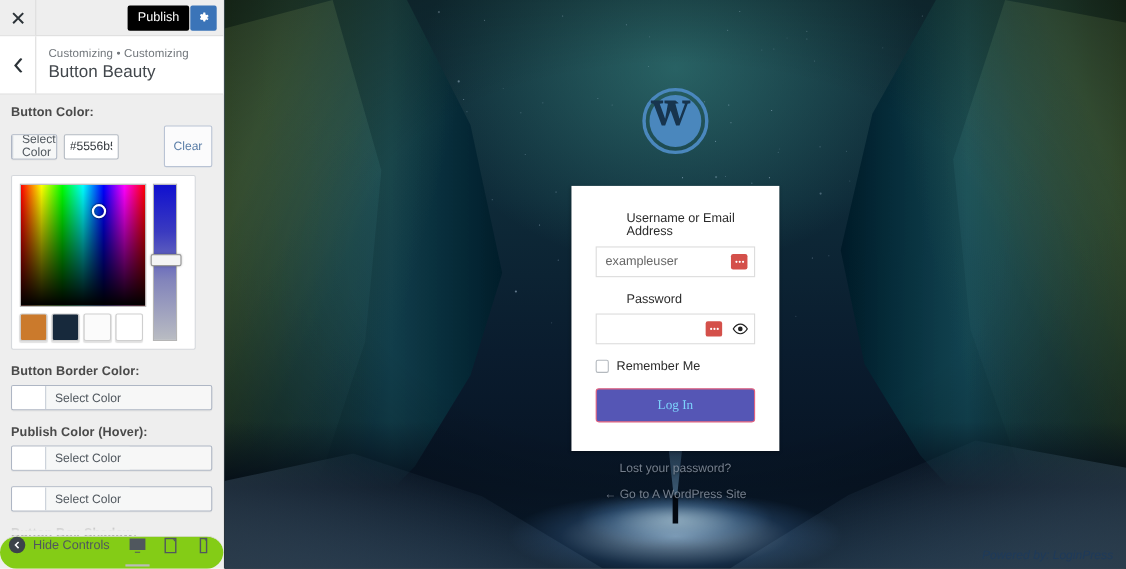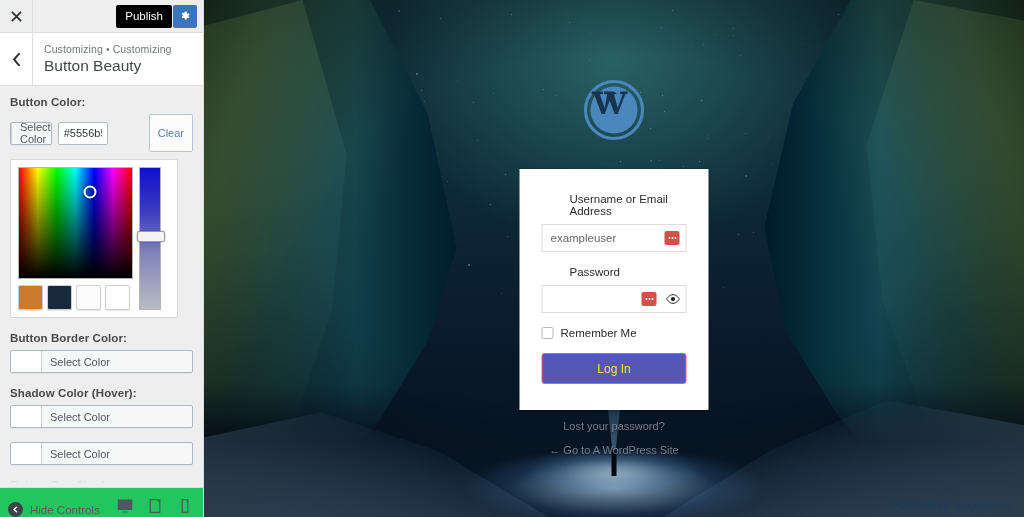--- a/index.html
+++ b/index.html
@@ -141,23 +141,23 @@
   .cp-button.plain .cp-swatch { background: #fff; }
 
   .fade-mask {
     position: absolute; left: 0; right: 0; bottom: 0; height: 16px;
     background: linear-gradient(to bottom, rgba(238,238,238,0), #eeeeee 75%);
     pointer-events: none;
   }
 
   
   .cust-footer {
-    height: 30px; background: #22c55e; border-top: 1px solid #ddd;
-    display: flex; align-items: flex-end; justify-content: space-between;
-    padding: 0 10px 0 8px; flex: 0 0 auto;
+    height: 30px; background: #84cc16; border-top: 1px solid #ddd;
+    display: flex; align-items: flex-start; justify-content: space-between;
+    padding: 0 10px 0 8px; flex: 0 0 auto; border-radius: 15px;
   }
   .hide-controls { display: flex; align-items: center; gap: 7px; cursor: pointer; }
   .hc-circle {
     width: 15px; height: 15px; border-radius: 50%; background: #3c434a;
     display: flex; align-items: center; justify-content: center;
   }
   .hc-circle svg { width: 7px; height: 7px; fill: #fff; }
   .hc-text { font-size: 11.5px; color: #50575e; }
   .devices { display: flex; align-items: center; gap: 14px; }
   .dev-btn { position: relative; cursor: pointer; padding-bottom: 3px; display:flex; }
@@ -291,22 +291,22 @@
   .remember {
     display: flex; align-items: center; gap: 7px; margin: 2px 0 14px 0;
   }
   .cbox {
     width: 12px; height: 12px; border: 1px solid #b4b9be;
     background: #fff; border-radius: 2px; cursor: pointer;
   }
   .remember-text { font-size: 11.5px; color: #2b2b2b; }
   .login-btn {
     width: 100%; height: 31px; border-radius: 3px;
-    color: #fde047; font-size: 12px; cursor: pointer;
-    font-family: Liberation Sans, sans-serif;
+    color: #7dd3fc; font-size: 12px; cursor: pointer;
+    font-family: Liberation Serif, serif;
     display: flex; align-items: center; justify-content: center;
   }
 
   .below-links {
     position: absolute; left: 50%; transform: translateX(-50%);
     text-align: center; width: 300px;
   }
   .lost-pw { top: 416px; }
   .goto-site { top: 440px; }
   .below-links a {
@@ -390,21 +390,21 @@
 
       <div class="ctl-block">
         <div class="ctl-label">Button Border Color:</div>
         <div class="cp-button plain">
           <div class="cp-swatch"></div>
           <div class="cp-text">Select Color</div>
         </div>
       </div>
 
       <div class="ctl-block">
-        <div class="ctl-label">Shadow Color (Hover):</div>
+        <div class="ctl-label">Publish Color (Hover):</div>
         <div class="cp-button plain">
           <div class="cp-swatch"></div>
           <div class="cp-text">Select Color</div>
         </div>
       </div>
 
       <div class="ctl-block">
         <div class="cp-button plain">
           <div class="cp-swatch"></div>
           <div class="cp-text">Select Color</div>

